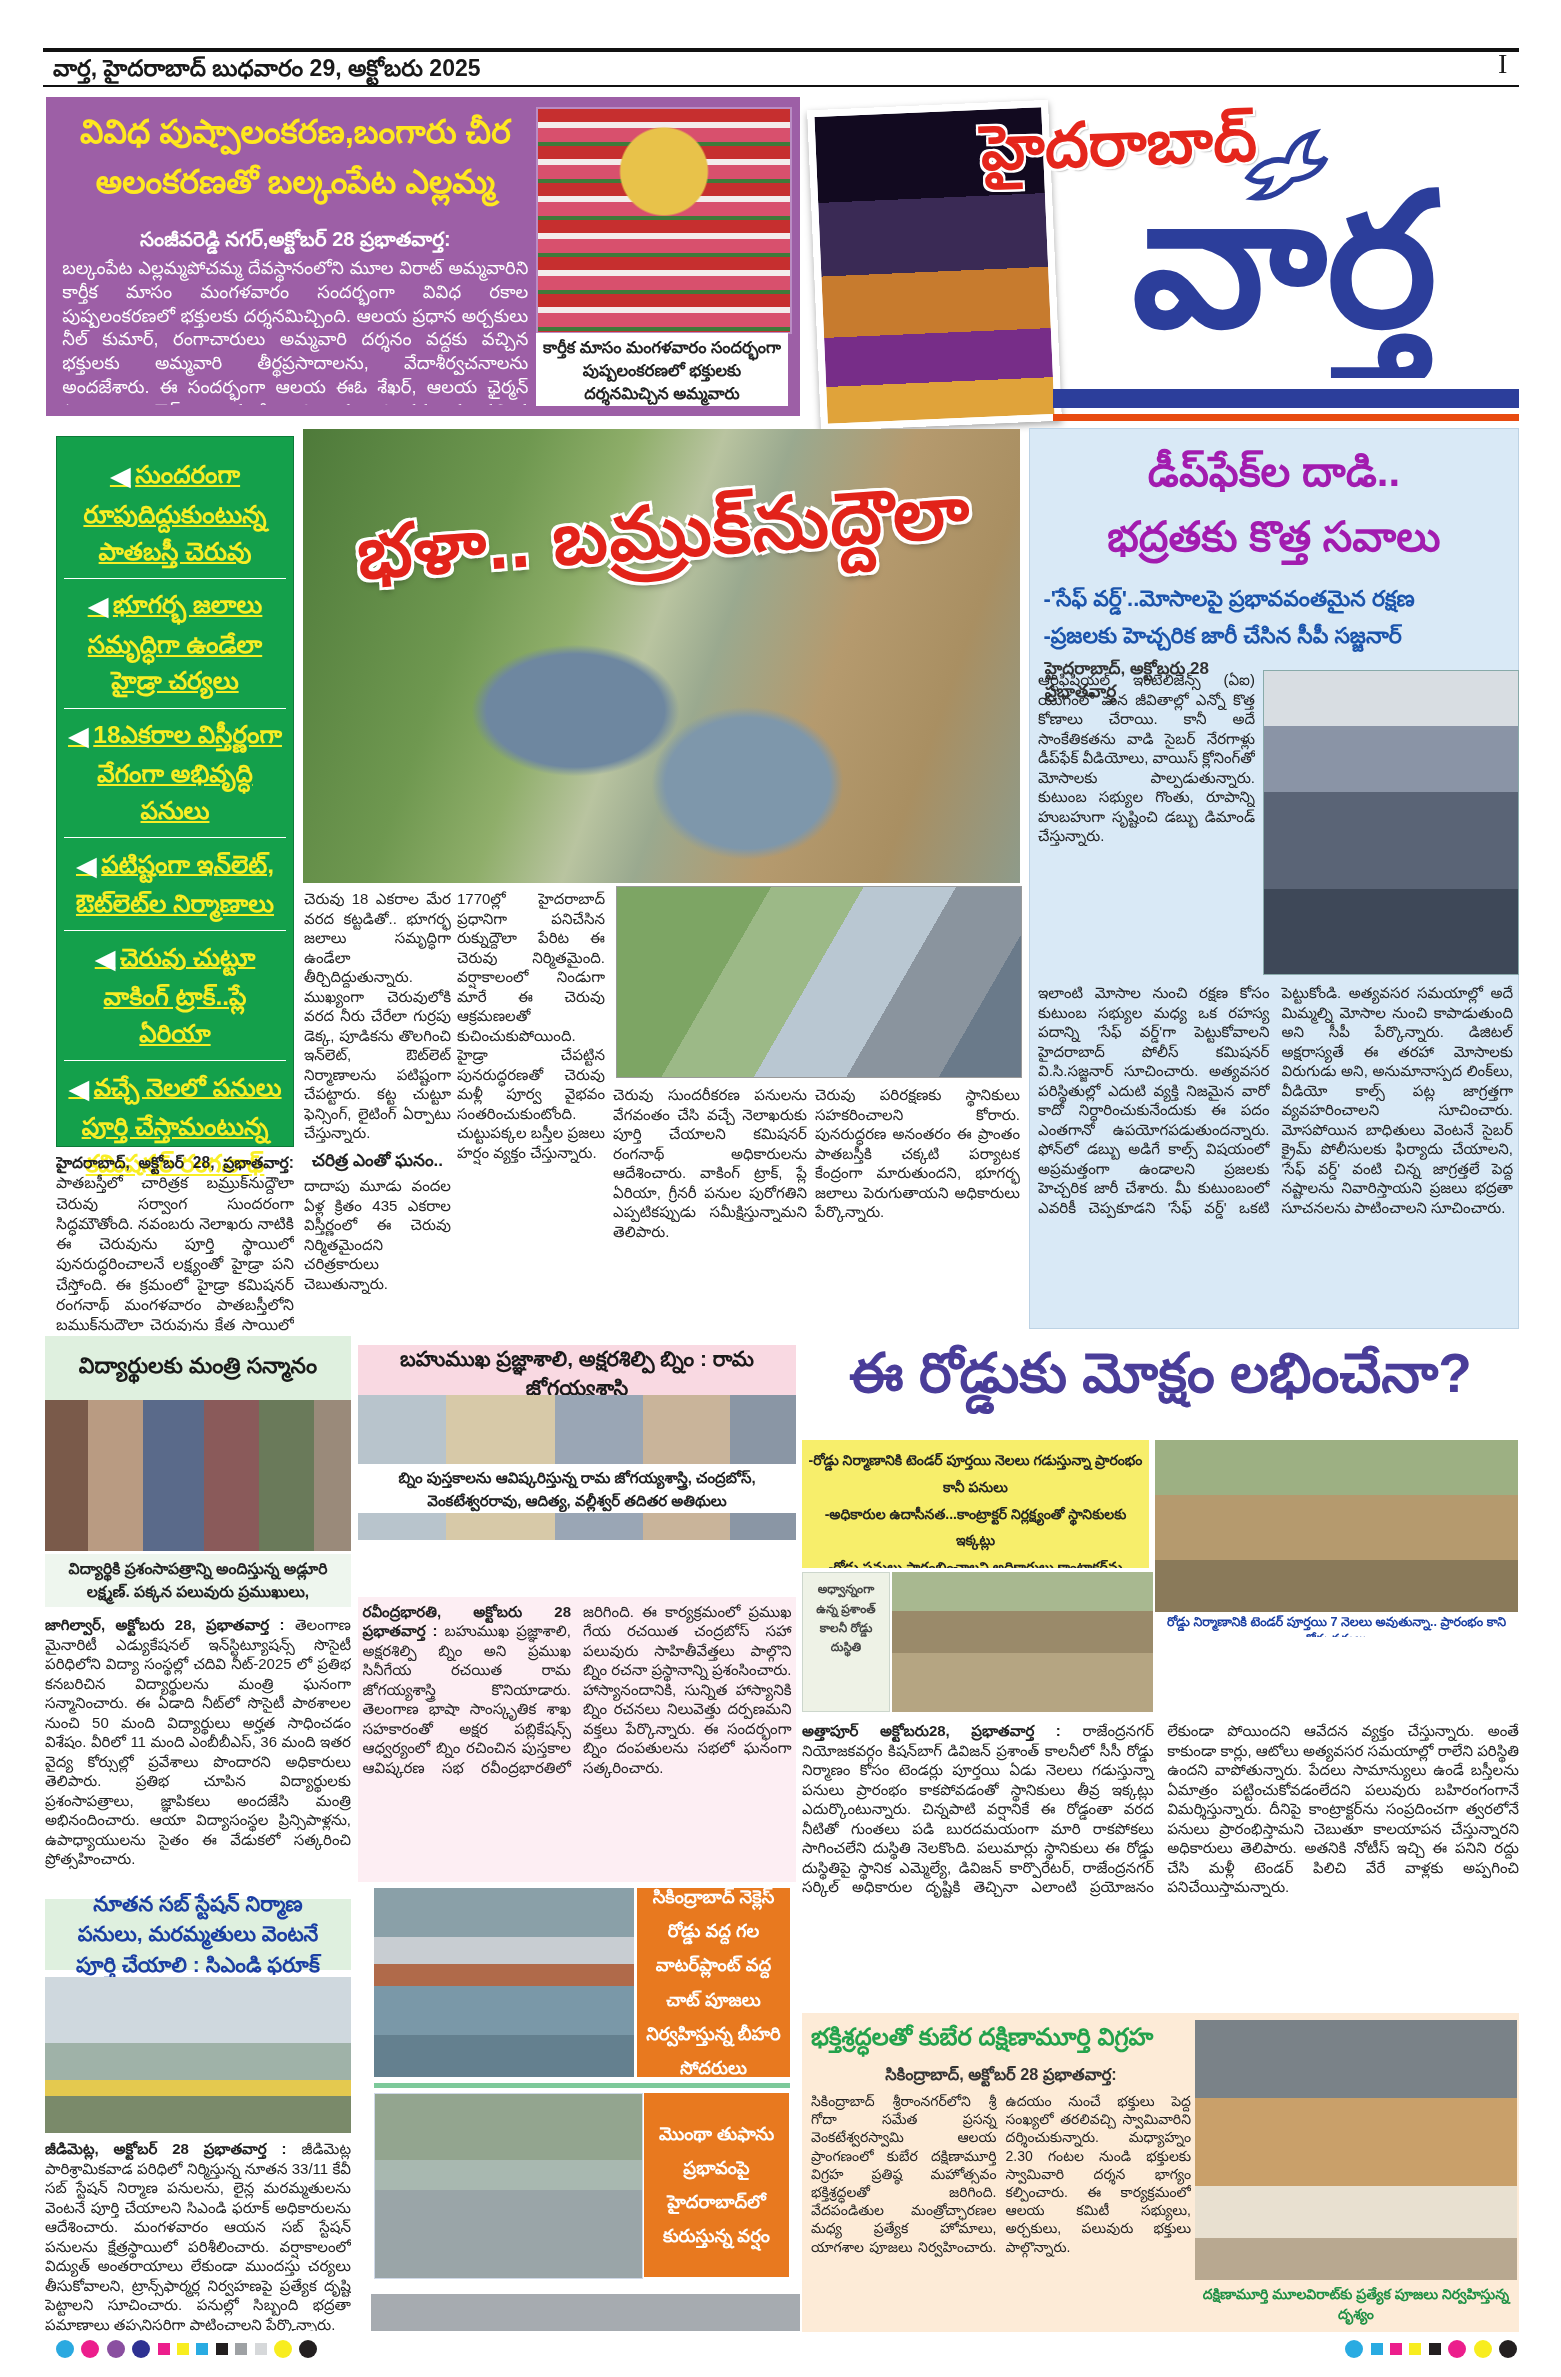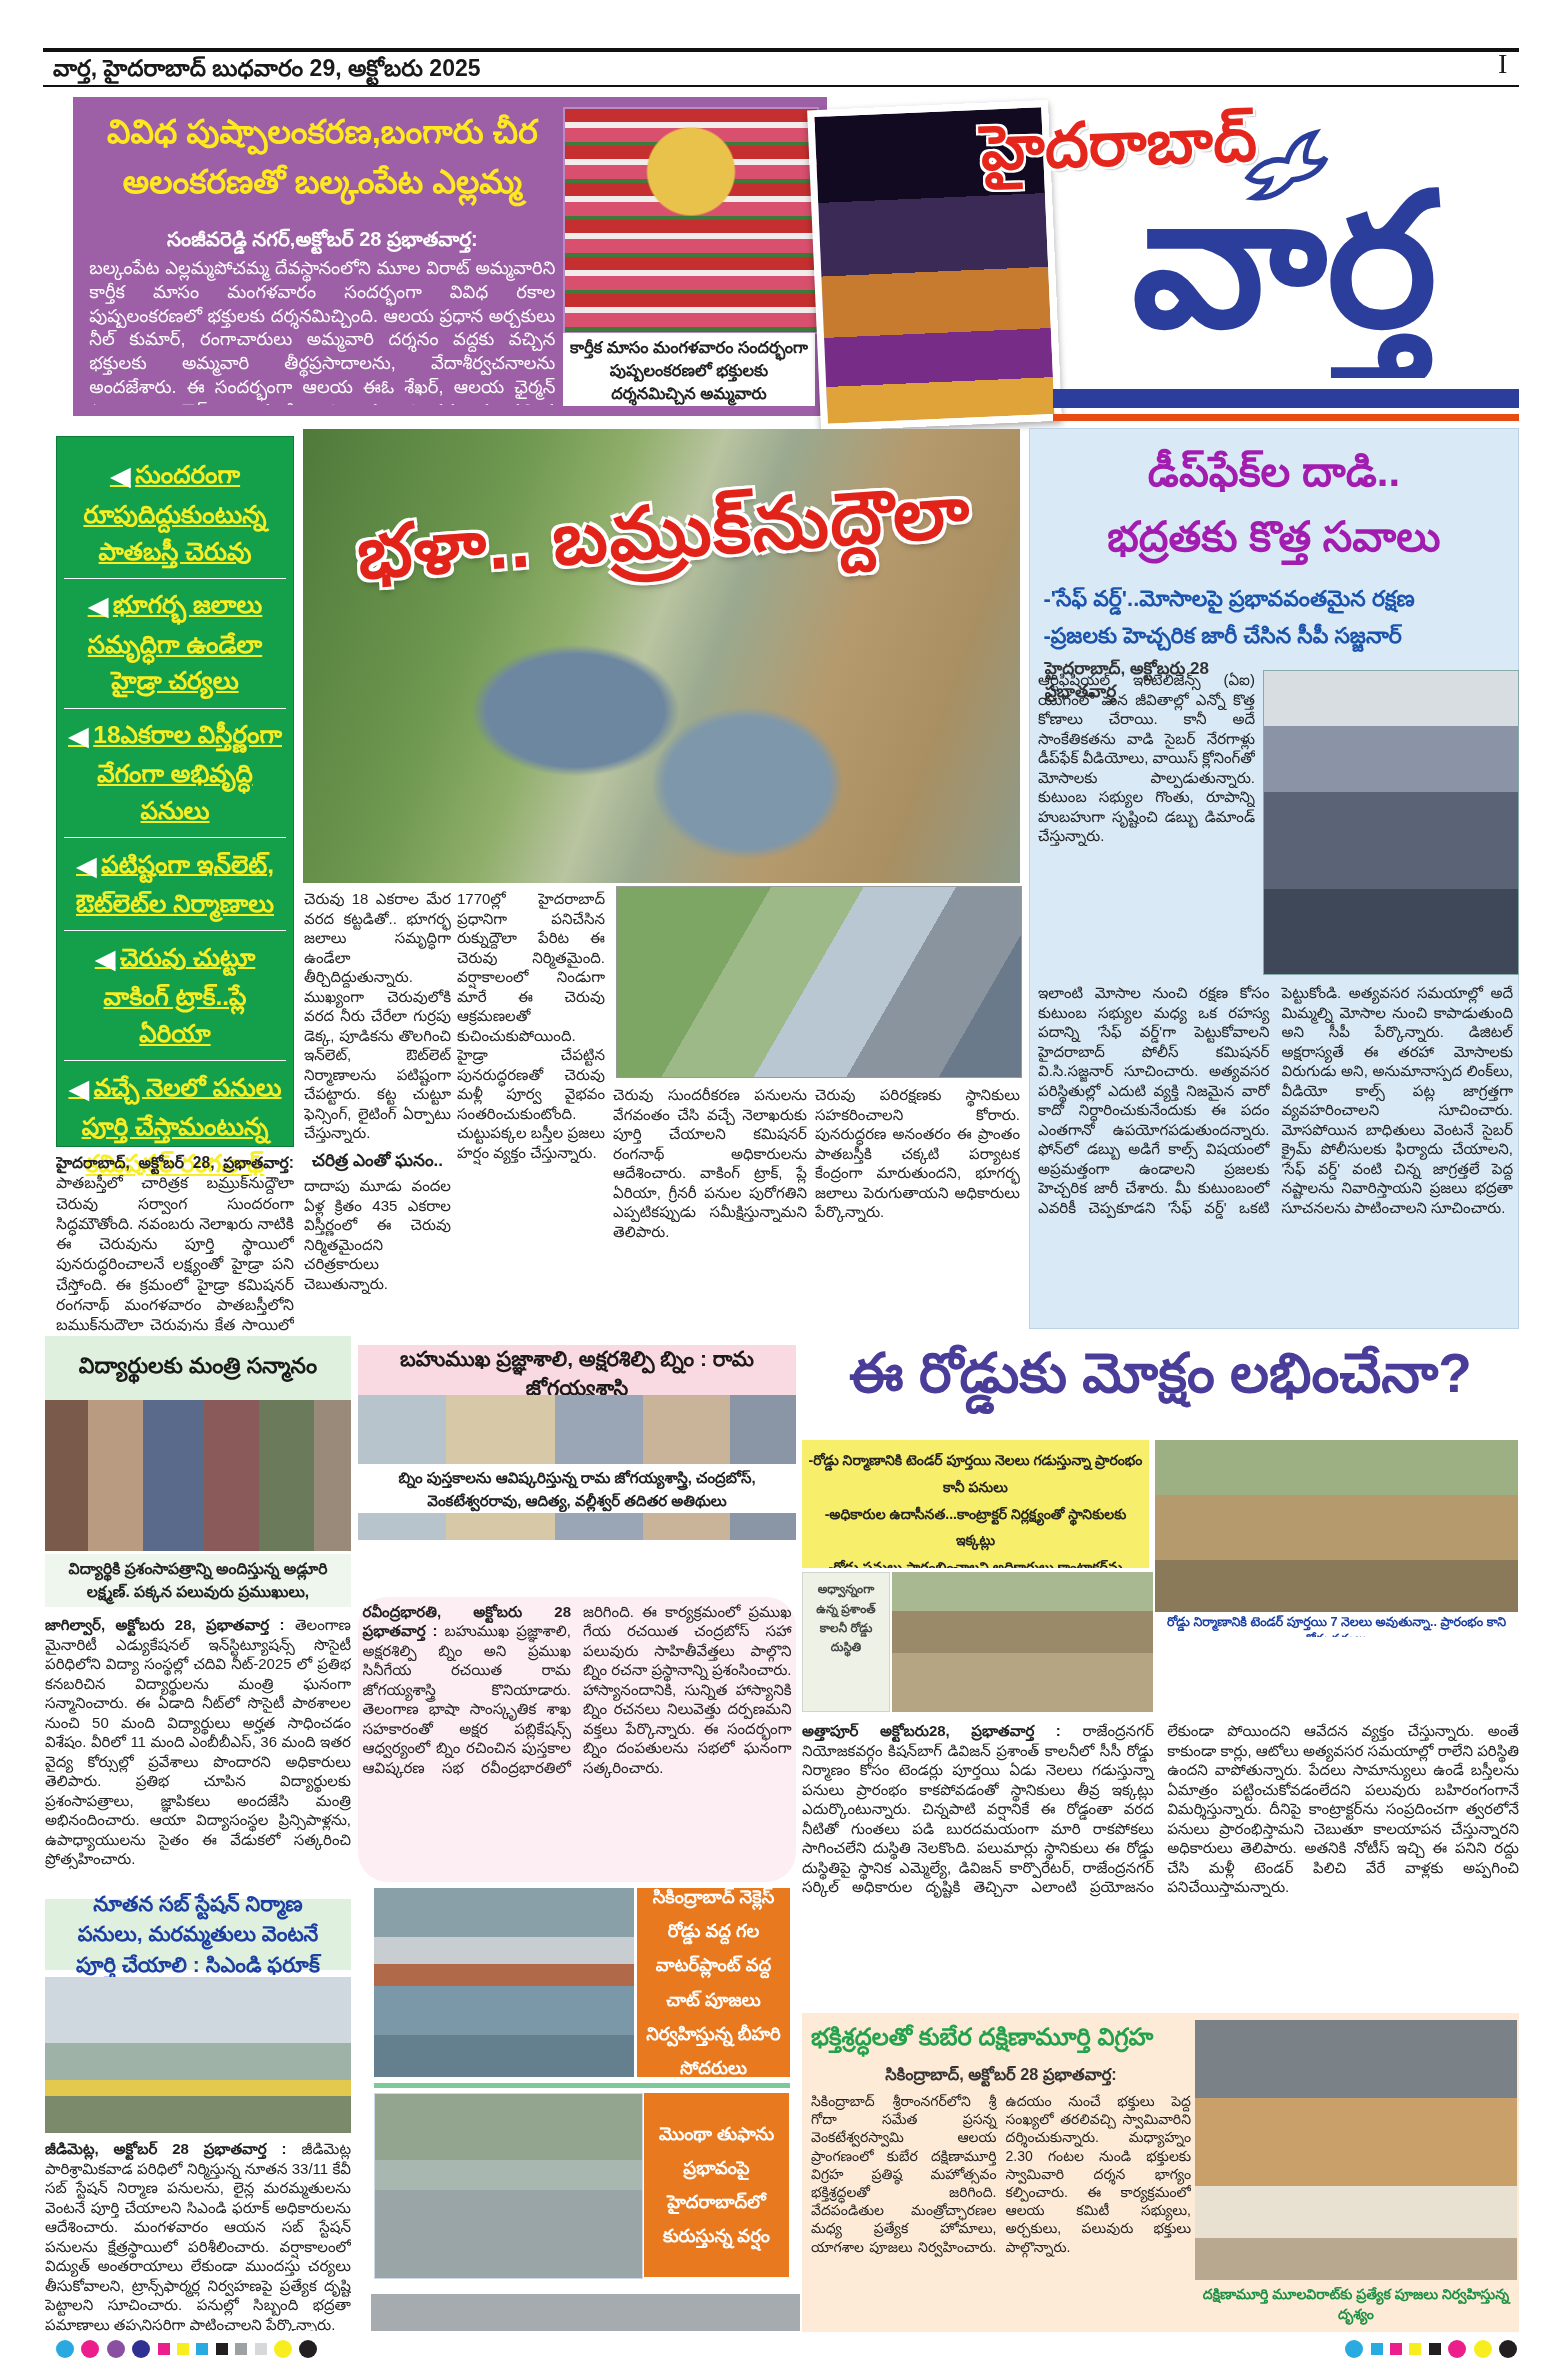--- a/index.html
+++ b/index.html
@@ -7,21 +7,21 @@
         font-family:"Liberation Sans","DejaVu Sans",sans-serif;color:#1a1a1a;}
   .abs{position:absolute;}
   .photo{position:absolute;background-size:cover;}
   .just{text-align:justify;line-height:1.32;}
   .bold{font-weight:bold;}
   .ctr{text-align:center;}
   .clip{overflow:hidden;}
   
   .rule{position:absolute;background:#111;}
   
-  #tl-box{position:absolute;left:46px;top:97px;width:754px;height:319px;background:#9d5fa6;margin-left:27px;}
+  #tl-box{position:absolute;left:46px;top:97px;width:754px;height:319px;background:#9d5fa6;}
   #tl-head{position:absolute;left:13.4px;top:10.4px;width:472px;color:#ffe81f;font-size:33px;font-weight:800;
            text-align:center;line-height:1.5;}
   #tl-date{position:absolute;left:13.4px;top:131px;width:472px;color:#fff;font-size:20px;font-weight:bold;text-align:center;}
   #tl-body{position:absolute;left:16.3px;top:160px;width:466px;height:148px;color:#fff;font-size:18px;}
   
   #mast-city{position:absolute;left:926px;top:108px;width:386px;text-align:center;font-size:62px;font-weight:900;color:#e5261c;
     text-shadow:-2.2px -2.2px 0 #fff,2.2px -2.2px 0 #fff,-2.2px 2.2px 0 #fff,2.2px 2.2px 0 #fff,3px 3px 1.5px rgba(0,0,0,.25);transform:rotate(-2deg);}
   #mast-title{position:absolute;left:1047px;top:145px;width:475px;text-align:center;font-size:186px;line-height:1.25;
     font-weight:900;color:#2c3e9b;}
   
@@ -150,21 +150,21 @@
     <span class="bold">జీడిమెట్ల, అక్టోబర్ 28 ప్రభాతవార్త :</span>
     <span>జీడిమెట్ల పారిశ్రామికవాడ పరిధిలో నిర్మిస్తున్న నూతన 33/11 కేవీ సబ్ స్టేషన్ నిర్మాణ పనులను, లైన్ల మరమ్మతులను వెంటనే పూర్తి చేయాలని సిఎండి ఫరూక్ అధికారులను ఆదేశించారు. మంగళవారం ఆయన సబ్ స్టేషన్ పనులను క్షేత్రస్థాయిలో పరిశీలించారు. వర్షాకాలంలో విద్యుత్ అంతరాయాలు లేకుండా ముందస్తు చర్యలు తీసుకోవాలని, ట్రాన్స్‌ఫార్మర్ల నిర్వహణపై ప్రత్యేక దృష్టి పెట్టాలని సూచించారు. పనుల్లో సిబ్బంది భద్రతా ప్రమాణాలు తప్పనిసరిగా పాటించాలని పేర్కొన్నారు.</span>
   </div>
 
   <div class="abs ctr" style="left:358px;top:1345px;width:438px;height:62px;background:#f9d9e2;display:flex;align-items:center;justify-content:center;">
     <div class="bold" style="font-size:21px;">బహుముఖ ప్రజ్ఞాశాలి, అక్షరశిల్పి బ్నిం : రామ జోగయ్యశాస్త్రి</div>
   </div>
   <div class="photo" style="left:358px;top:1395px;width:438px;height:145px;
        background:linear-gradient(90deg,#b8c4cc 0 20%,#d7c9a8 20% 45%,#9aa6b5 45% 65%,#c9b49a 65% 85%,#8a96a5 85%);"></div>
   <div class="capbox clip" style="left:358px;top:1464px;width:438px;height:49px;font-size:15px;line-height:1.5;">బ్నిం పుస్తకాలను ఆవిష్కరిస్తున్న రామ జోగయ్యశాస్త్రి, చంద్రబోస్, వెంకటేశ్వరరావు, ఆదిత్య, వల్లీశ్వర్ తదితర అతిథులు</div>
-  <div class="bodycol clip twocol" style="left:358px;top:1597px;width:438px;height:285px;font-size:15px;background:#fdeef3;padding:4.5px;box-sizing:border-box;border-radius:30px;">
+  <div class="bodycol clip twocol" style="left:358px;top:1597px;width:438px;height:285px;font-size:15px;background:#fdeef3;padding:4.5px;box-sizing:border-box;">
     <span class="bold">రవీంద్రభారతి, అక్టోబరు 28 ప్రభాతవార్త :</span>
     <span>బహుముఖ ప్రజ్ఞాశాలి, అక్షరశిల్పి బ్నిం అని ప్రముఖ సినీగేయ రచయిత రామ జోగయ్యశాస్త్రి కొనియాడారు. తెలంగాణ భాషా సాంస్కృతిక శాఖ సహకారంతో అక్షర పబ్లికేషన్స్ ఆధ్వర్యంలో బ్నిం రచించిన పుస్తకాల ఆవిష్కరణ సభ రవీంద్రభారతిలో జరిగింది. ఈ కార్యక్రమంలో ప్రముఖ గేయ రచయిత చంద్రబోస్ సహా పలువురు సాహితీవేత్తలు పాల్గొని బ్నిం రచనా ప్రస్థానాన్ని ప్రశంసించారు. హాస్యానందానికి, సున్నిత హాస్యానికి బ్నిం రచనలు నిలువెత్తు దర్పణమని వక్తలు పేర్కొన్నారు. ఈ సందర్భంగా బ్నిం దంపతులను సభలో ఘనంగా సత్కరించారు.</span>
   </div>
 
   <div class="photo" style="left:374px;top:1888px;width:260px;height:189px;
        background:linear-gradient(180deg,#8aa0a8 0 26%,#c8cdd2 26% 40%,#b06a4a 40% 52%,#7a98a8 52% 78%,#64808f 78%);"></div>
   <div class="orangecap clip" style="left:637px;top:1888px;width:153px;height:189px;">సికింద్రాబాద్ నెక్లెస్ రోడ్డు వద్ద గల వాటర్‌ప్లాంట్ వద్ద చాట్ పూజలు నిర్వహిస్తున్న బీహరి సోదరులు</div>
   <div class="abs" style="left:374px;top:2083px;width:416px;height:4.5px;background:#7cc99a;"></div>
 
   <div class="photo" style="left:374px;top:2093px;width:267px;height:184px;border:1.5px solid #cfd8e8;

